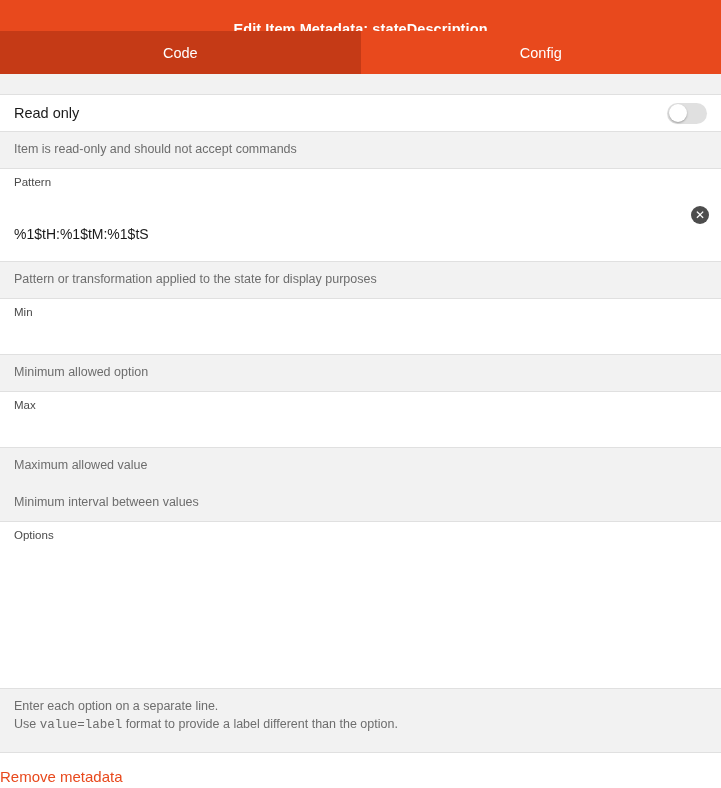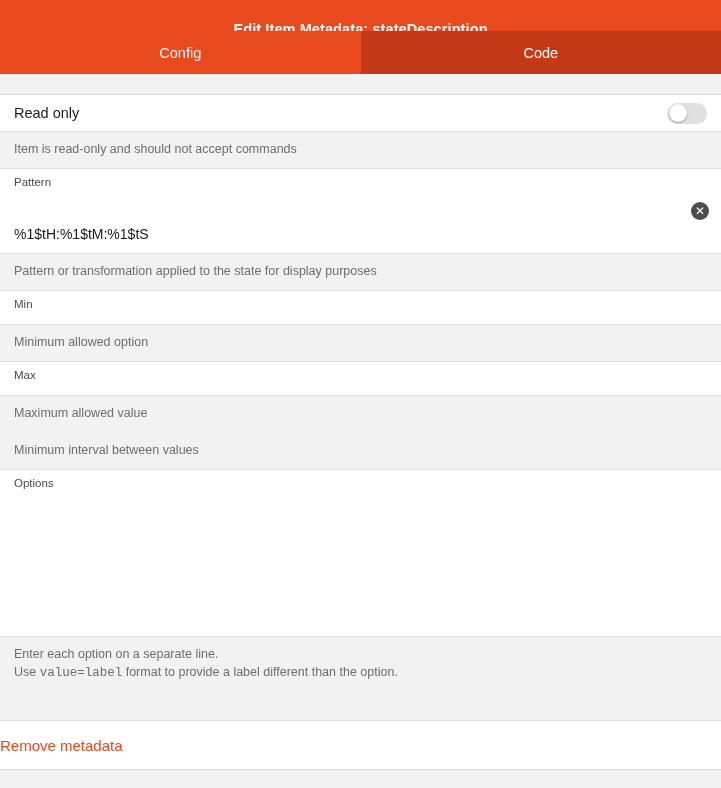--- a/index.html
+++ b/index.html
@@ -113,21 +113,21 @@
   }
   .hint code {
     font-family: "Liberation Mono", monospace;
     font-size: 12.5px;
     color: #6d6d6d;
   }
   .field {
     background: #ffffff;
     border-top: 1px solid #e0e0e0;
     border-bottom: 1px solid #e0e0e0;
-    padding: 7px 14px 9px 14px;
+    padding: 7px 14px 17px 14px;
     position: relative;
     flex: 0 0 auto;
   }
   .field-label {
     font-size: 11.5px;
     color: #4a4a4a;
     margin-bottom: 3px;
   }
   .field-input {
     font-size: 14px;
@@ -153,21 +153,21 @@
     border-radius: 50%;
     background: #4d4d4d;
     color: #ffffff;
     font-size: 12px;
     line-height: 18px;
     text-align: center;
     cursor: pointer;
     user-select: none;
     font-family: "DejaVu Sans", sans-serif;
   }
-  .field-empty { height: 35px; }
+  .field-empty { height: 57px; }
   .field-options {
     height: 168px;
     padding-bottom: 0;
   }
   .options-area {
     width: 100%;
     height: 98px;
     border: none;
     outline: none;
     resize: none;
@@ -206,22 +206,22 @@
 </head>
 <body>
 
 <div class="app">
 
   <div class="header">
     <div class="header-title">Edit Item Metadata: stateDescription</div>
   </div>
 
   <div class="tabs">
+    <div class="tab inactive">Code</div>
     <div class="tab active">Config</div>
-    <div class="tab inactive">Code</div>
   </div>
 
   <div class="body">
 
     <div class="gap"></div>
 
     <div class="row row-toggle">
       <span class="row-label">Read only</span>
       <span class="toggle">
         <span class="knob"></span>

